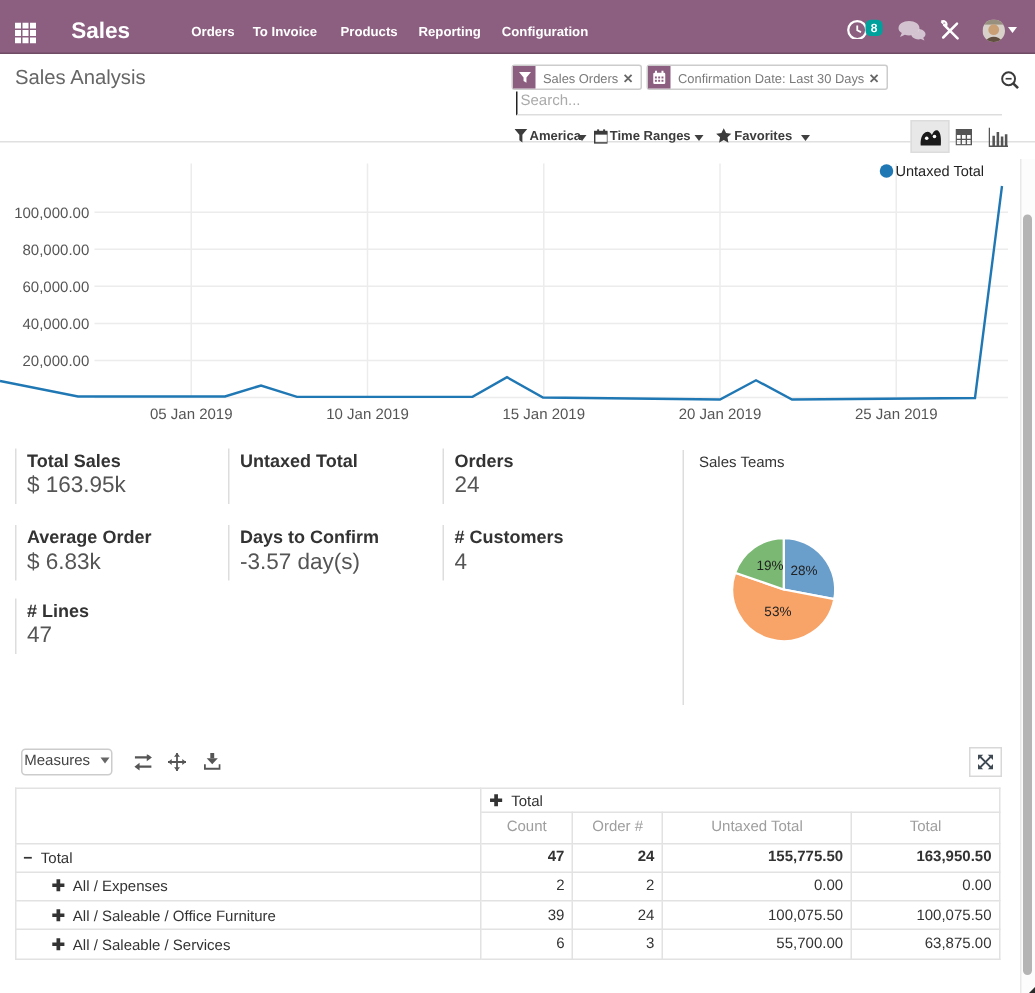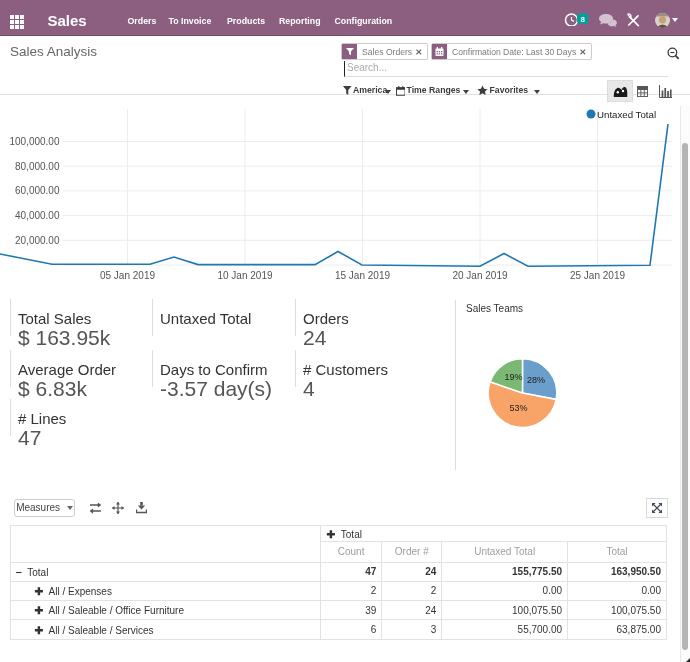--- a/index.html
+++ b/index.html
@@ -19,22 +19,22 @@
   .facet { position:absolute; top:7px; height:17px; border:1px solid #ccc; border-radius:2px; background:#fff; display:flex; align-items:stretch; font-size:8.6px; color:#7a7a7a; }
   .facet .fic { width:15px; background:#8c5f80; color:#fff; display:flex; align-items:center; justify-content:center; font-size:9px; }
   .facet .flab { display:flex; align-items:center; padding:0 3px 0 5px; white-space:nowrap; }
   .facet .fx { display:flex; align-items:center; padding-right:5px; color:#666; font-size:8.5px; font-weight:bold; }
   .searchline { position:absolute; left:344px; top:25px; width:324px; height:16px; border-bottom:1px solid #ddd; font-size:10px; color:#aaa; border-left:1.5px solid #222; padding-left:2px; line-height:13px; }
   .btnrow { position:absolute; top:44px; height:23px; font-size:8.7px; color:#3c3c3c; font-weight:bold; }
   .caret { display:inline-block; width:0; height:0; border-left:3px solid transparent; border-right:3px solid transparent; border-top:4px solid #404040; vertical-align:middle; margin-left:4px; }
 
   
   .stat { position:absolute; border-left:1px solid #ddd; padding-left:7px; height:37px; }
-  .stat .lab { font-size:15px; font-weight:normal; color:#333; line-height:11px; margin-top:14px; }
-  .stat .val { font-size:21px; color:#555; margin-top:2px; }
+  .stat .lab { font-size:12px; font-weight:bold; color:#333; line-height:11px; margin-top:3px; }
+  .stat .val { font-size:15px; color:#555; margin-top:2px; }
 
   .pielegend { position:absolute; font-size:9.5px; color:#222; }
   .pielegend .dot { display:inline-block; width:9.5px; height:9.5px; border-radius:50%; margin-right:2px; vertical-align:-1.5px; }
 
   
   .measures-btn { position:absolute; left:14px; top:499px; width:61px; height:18px; border:1px solid #ccc; border-radius:3px; background:#fff; font-size:10px; color:#444; text-align:center; line-height:16px; }
 
   
   .pivot { position:absolute; left:10px; top:525px; width:657px; border-collapse:collapse; font-size:10px; color:#333; }
   .pivot td, .pivot th { border:1px solid #e2e2e2; padding:0 5px; height:19.3px; font-weight:normal; text-align:left; }

